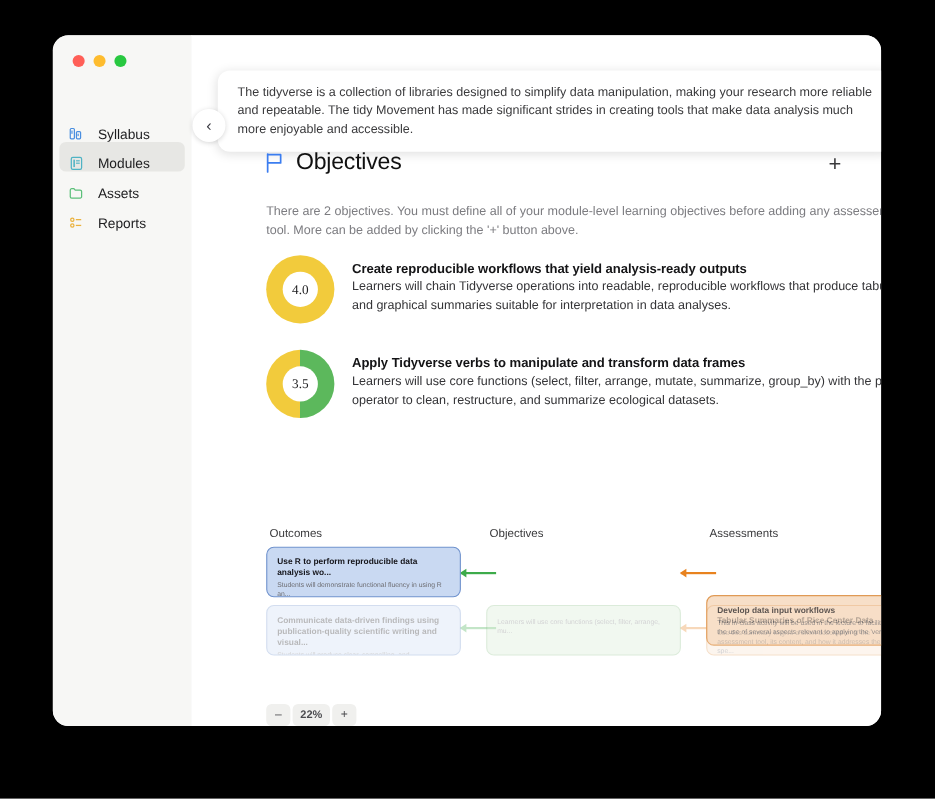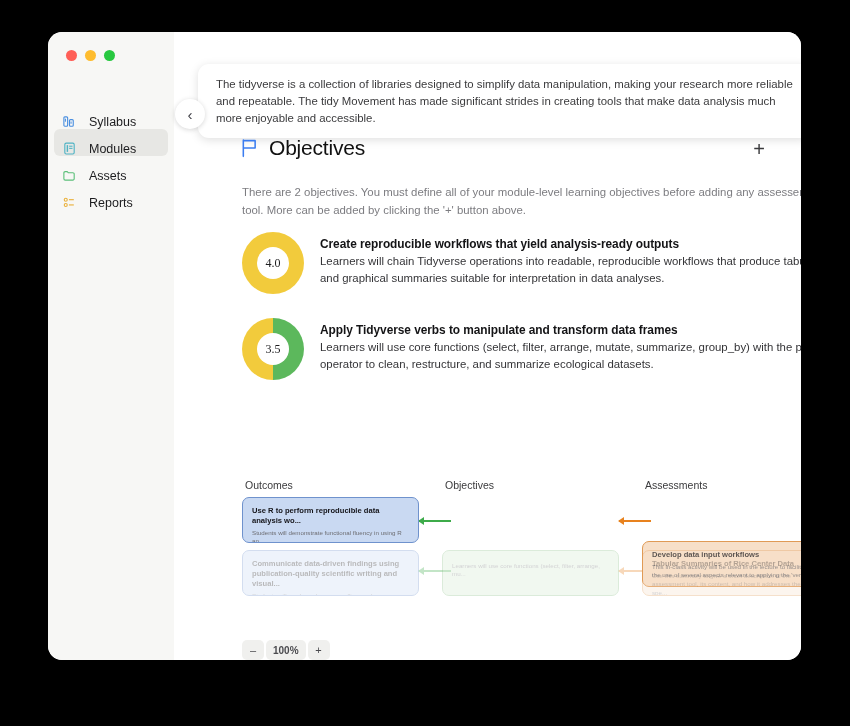--- a/index.html
+++ b/index.html
@@ -284,19 +284,19 @@
           <div class="c-b">This in-class activity will be used in the lecture to facilitate the use of several aspects relevant to applying the 'verbs'...</div>
         </div>
         <div class="card c-orange faded" style="left:400px;top:78px;width:182px;height:46px;">
           <div class="c-t">Tabular Summaries of Rice Center Data</div>
           <div class="c-b">Use this summary to give a short description of the assessment tool, its content, and how it addresses the spe...</div>
         </div>
       </div>
 
       <div class="zoomctl">
         <div class="zbtn">–</div>
-        <div class="zval">100%</div>
+        <div class="zval">22%</div>
         <div class="zbtn">+</div>
       </div>
 
     </div>
   </div>
 </div>
 
 </body></html>

